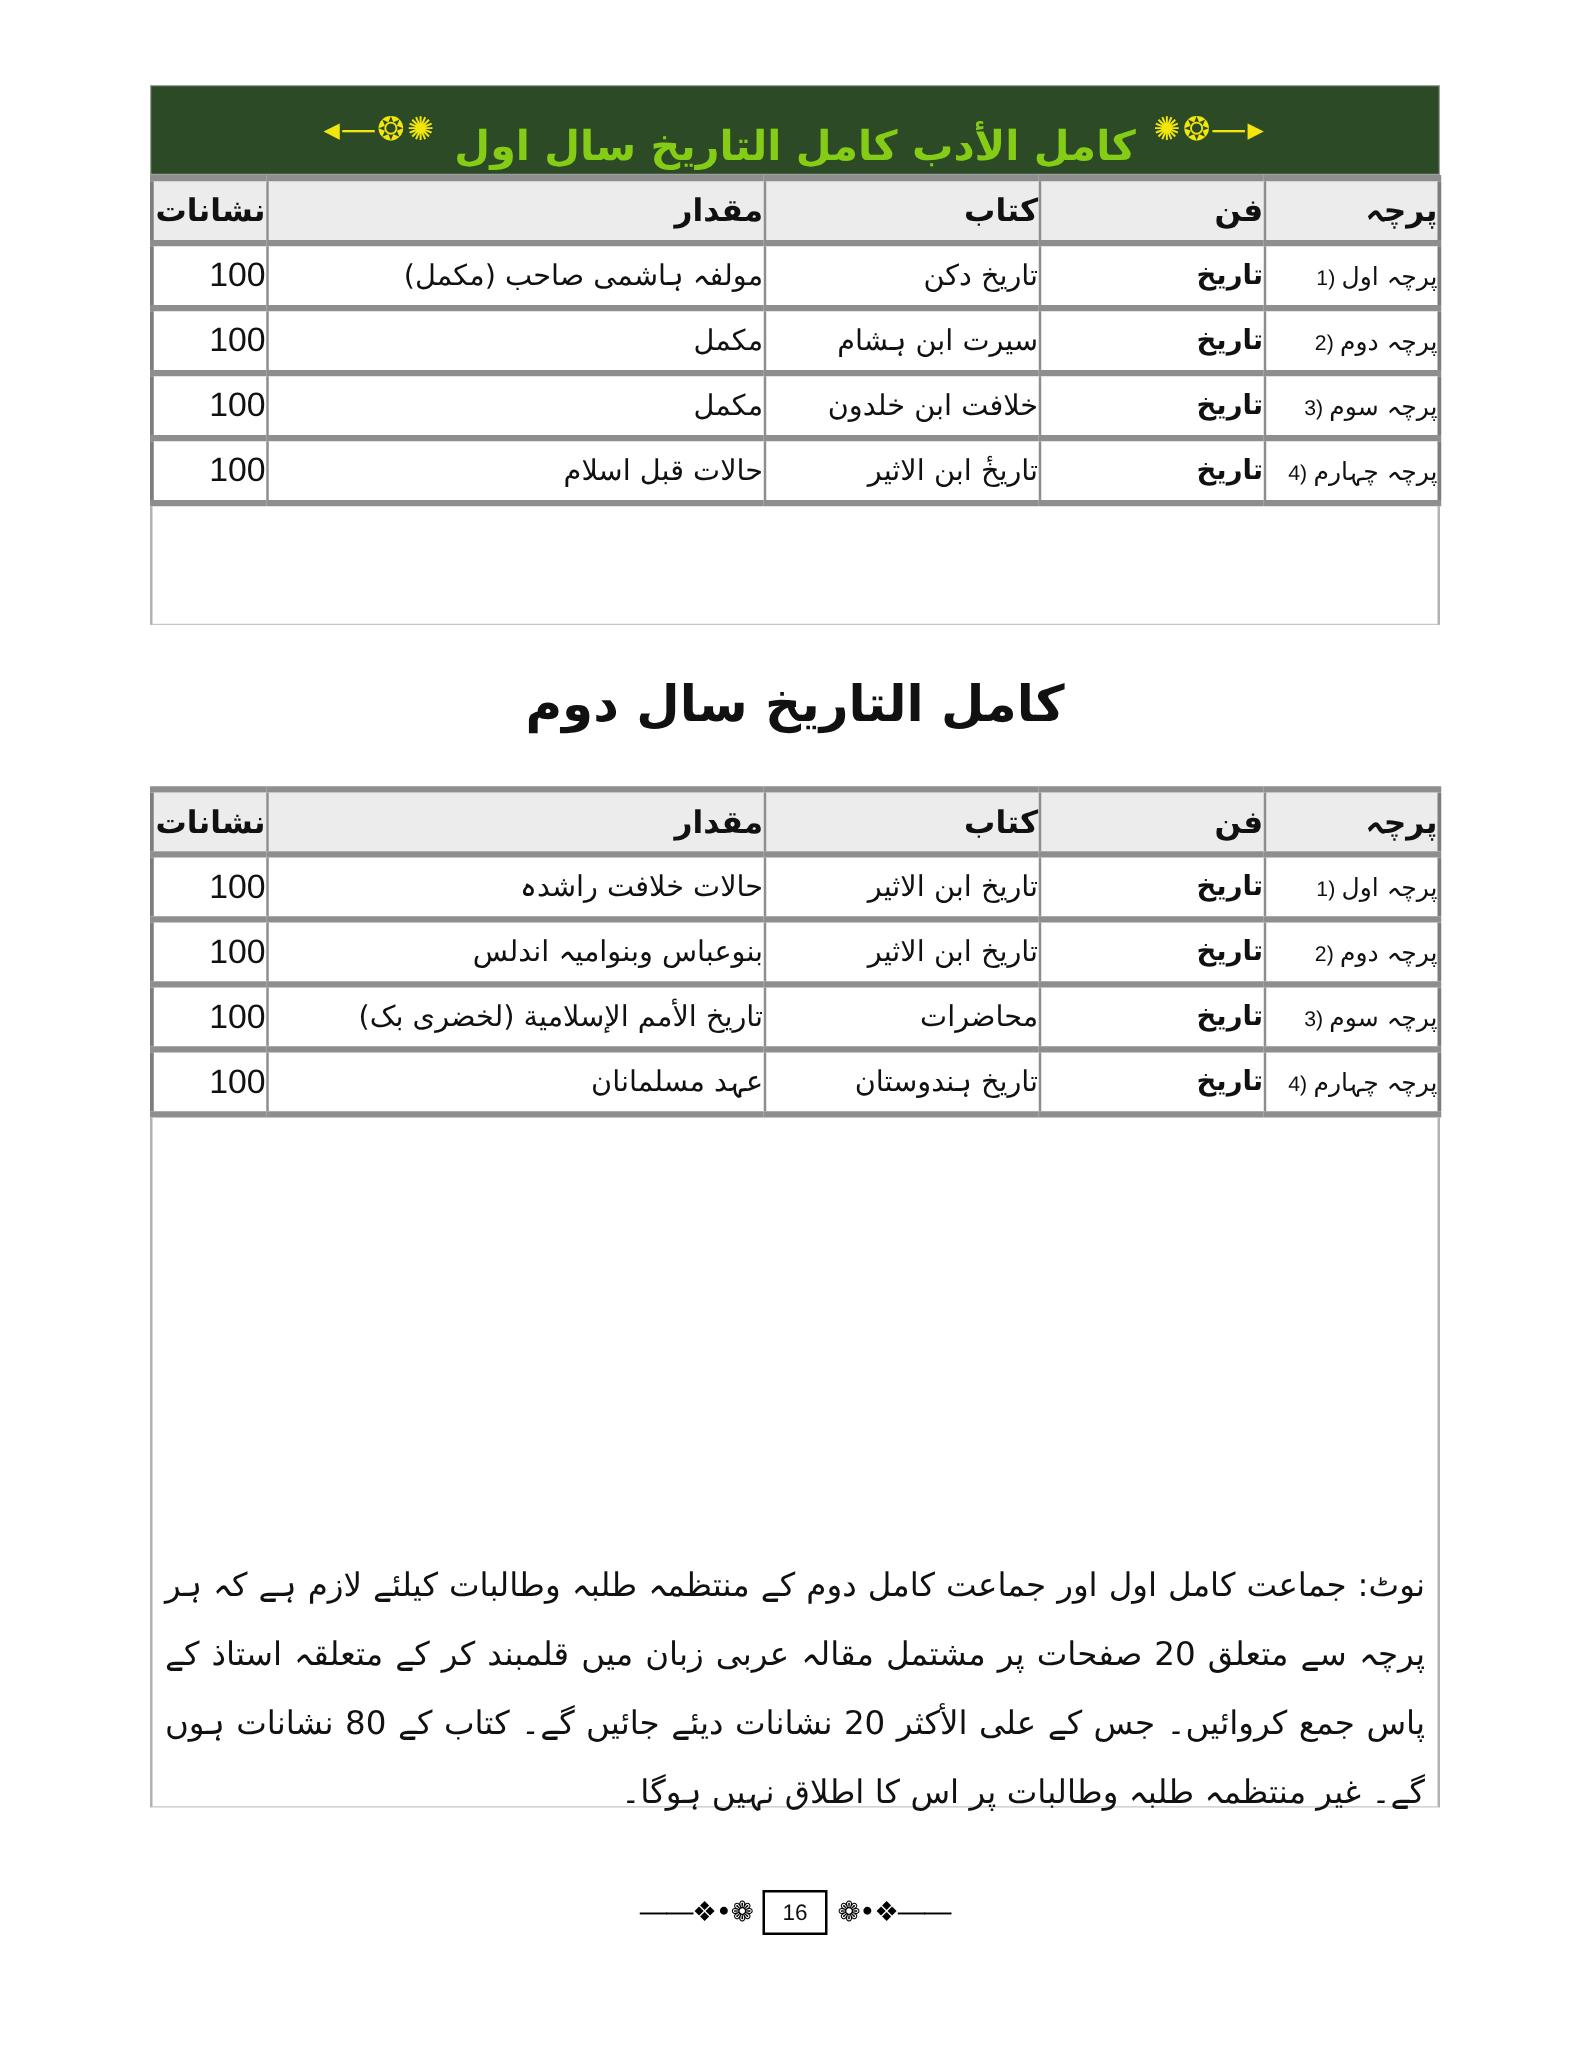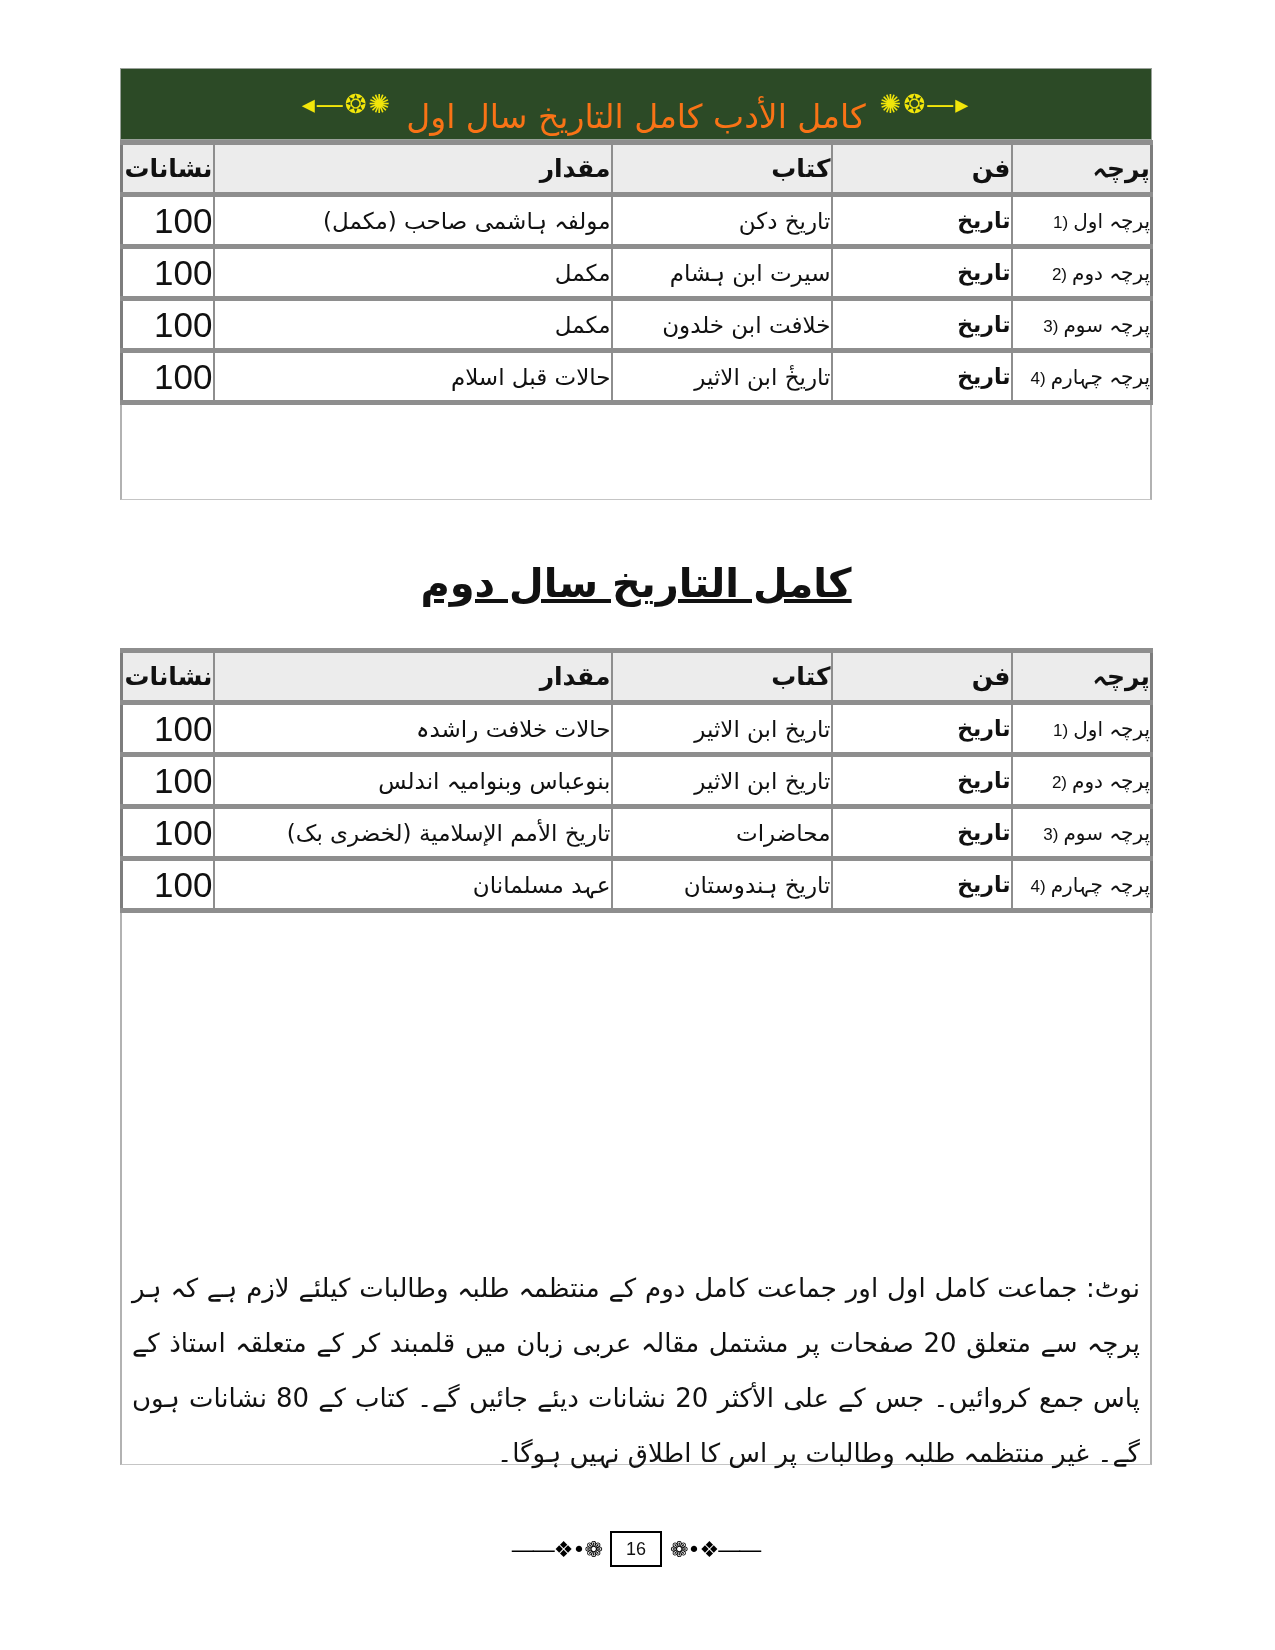--- a/index.html
+++ b/index.html
@@ -14,21 +14,21 @@
 
   
   .banner {
     height: 72px;
     background: #2c4a26;
     border: 1px solid #9aa19a;
     display: flex; align-items: center; justify-content: center;
     gap: 14px;
   }
   .banner-title {
-    color: #f97316; font-size: 33px; font-weight: normal;
+    color: #84cc16; font-size: 33px; font-weight: bold;
     direction: rtl; white-space: nowrap; margin-top: 24px;
   }
   .banner .orn {
     color: #f2e60a; font-size: 26px; letter-spacing: 2px; white-space: nowrap;
   }
 
   
   table.marks-table {
     width: 100%; border-collapse: collapse; table-layout: fixed;
     border: 3px solid #7d7d7d;
@@ -41,38 +41,38 @@
   }
   .marks-table th {
     background: #ececec; font-weight: bold; font-size: 25px; height: 52px;
     direction: rtl;
   }
   .marks-table td { height: 52px; font-size: 23px; direction: rtl; }
   td.amount-cell { font-size: 23px; padding-left: 44px; }
   td.fan-cell   { font-weight: bold; font-size: 22px; }
   td.marks-cell {
     font-family: "Liberation Sans", sans-serif;
-    font-size: 35px; direction: ltr;
+    font-size: 27px; direction: ltr;
   }
   td.paper-cell { direction: ltr; font-size: 20px; }
   td.paper-cell .num {
     font-family: "Liberation Sans", sans-serif;
     font-size: 17px; margin-right: 5px;
   }
 
   
   .empty-strip-1 {
     height: 95px;
     border-left: 2px solid #b2b2b2; border-right: 2px solid #b2b2b2;
     border-bottom: 1px solid #c5c5c5;
   }
   .section-title {
-    margin-top: 52px; height: 62px;
+    margin-top: 33px; height: 62px;
     display: flex; align-items: center; justify-content: center;
-    font-size: 40px; font-weight: bold; direction: rtl; text-decoration: underline;
+    font-size: 40px; font-weight: bold; direction: rtl;
   }
   .table2-wrap { margin-top: 34px; }
   .tail-frame {
     height: 552px; position: relative;
     border-left: 2px solid #b2b2b2; border-right: 2px solid #b2b2b2;
     border-bottom: 1px solid #c5c5c5;
   }
   .note {
     position: absolute; left: 10px; right: 10px; top: 348px;
     direction: rtl; text-align: justify;

